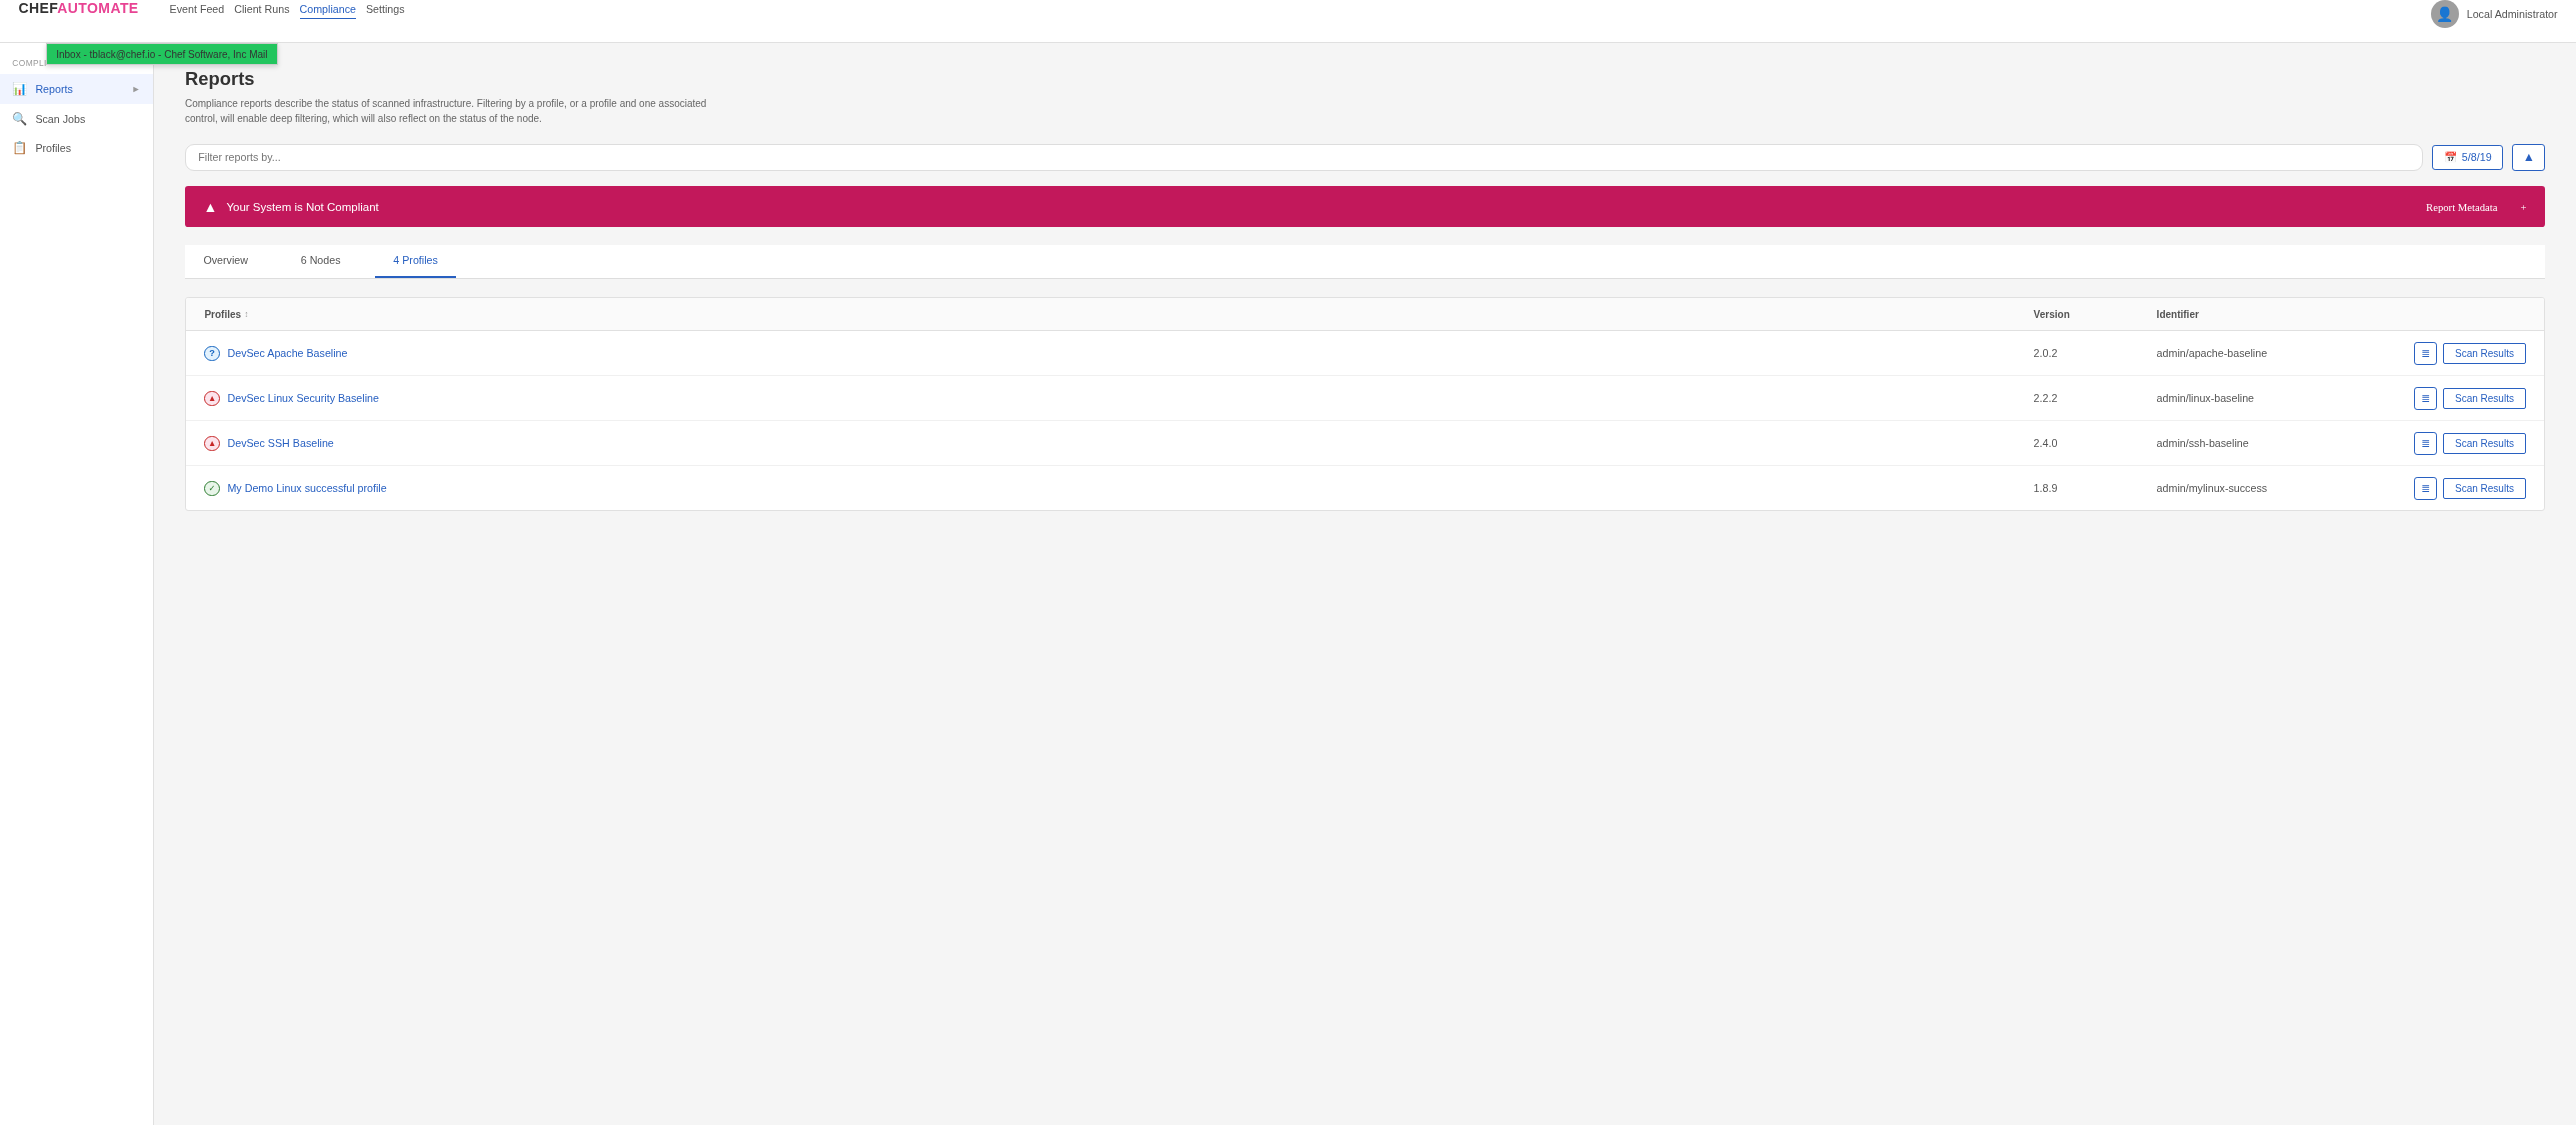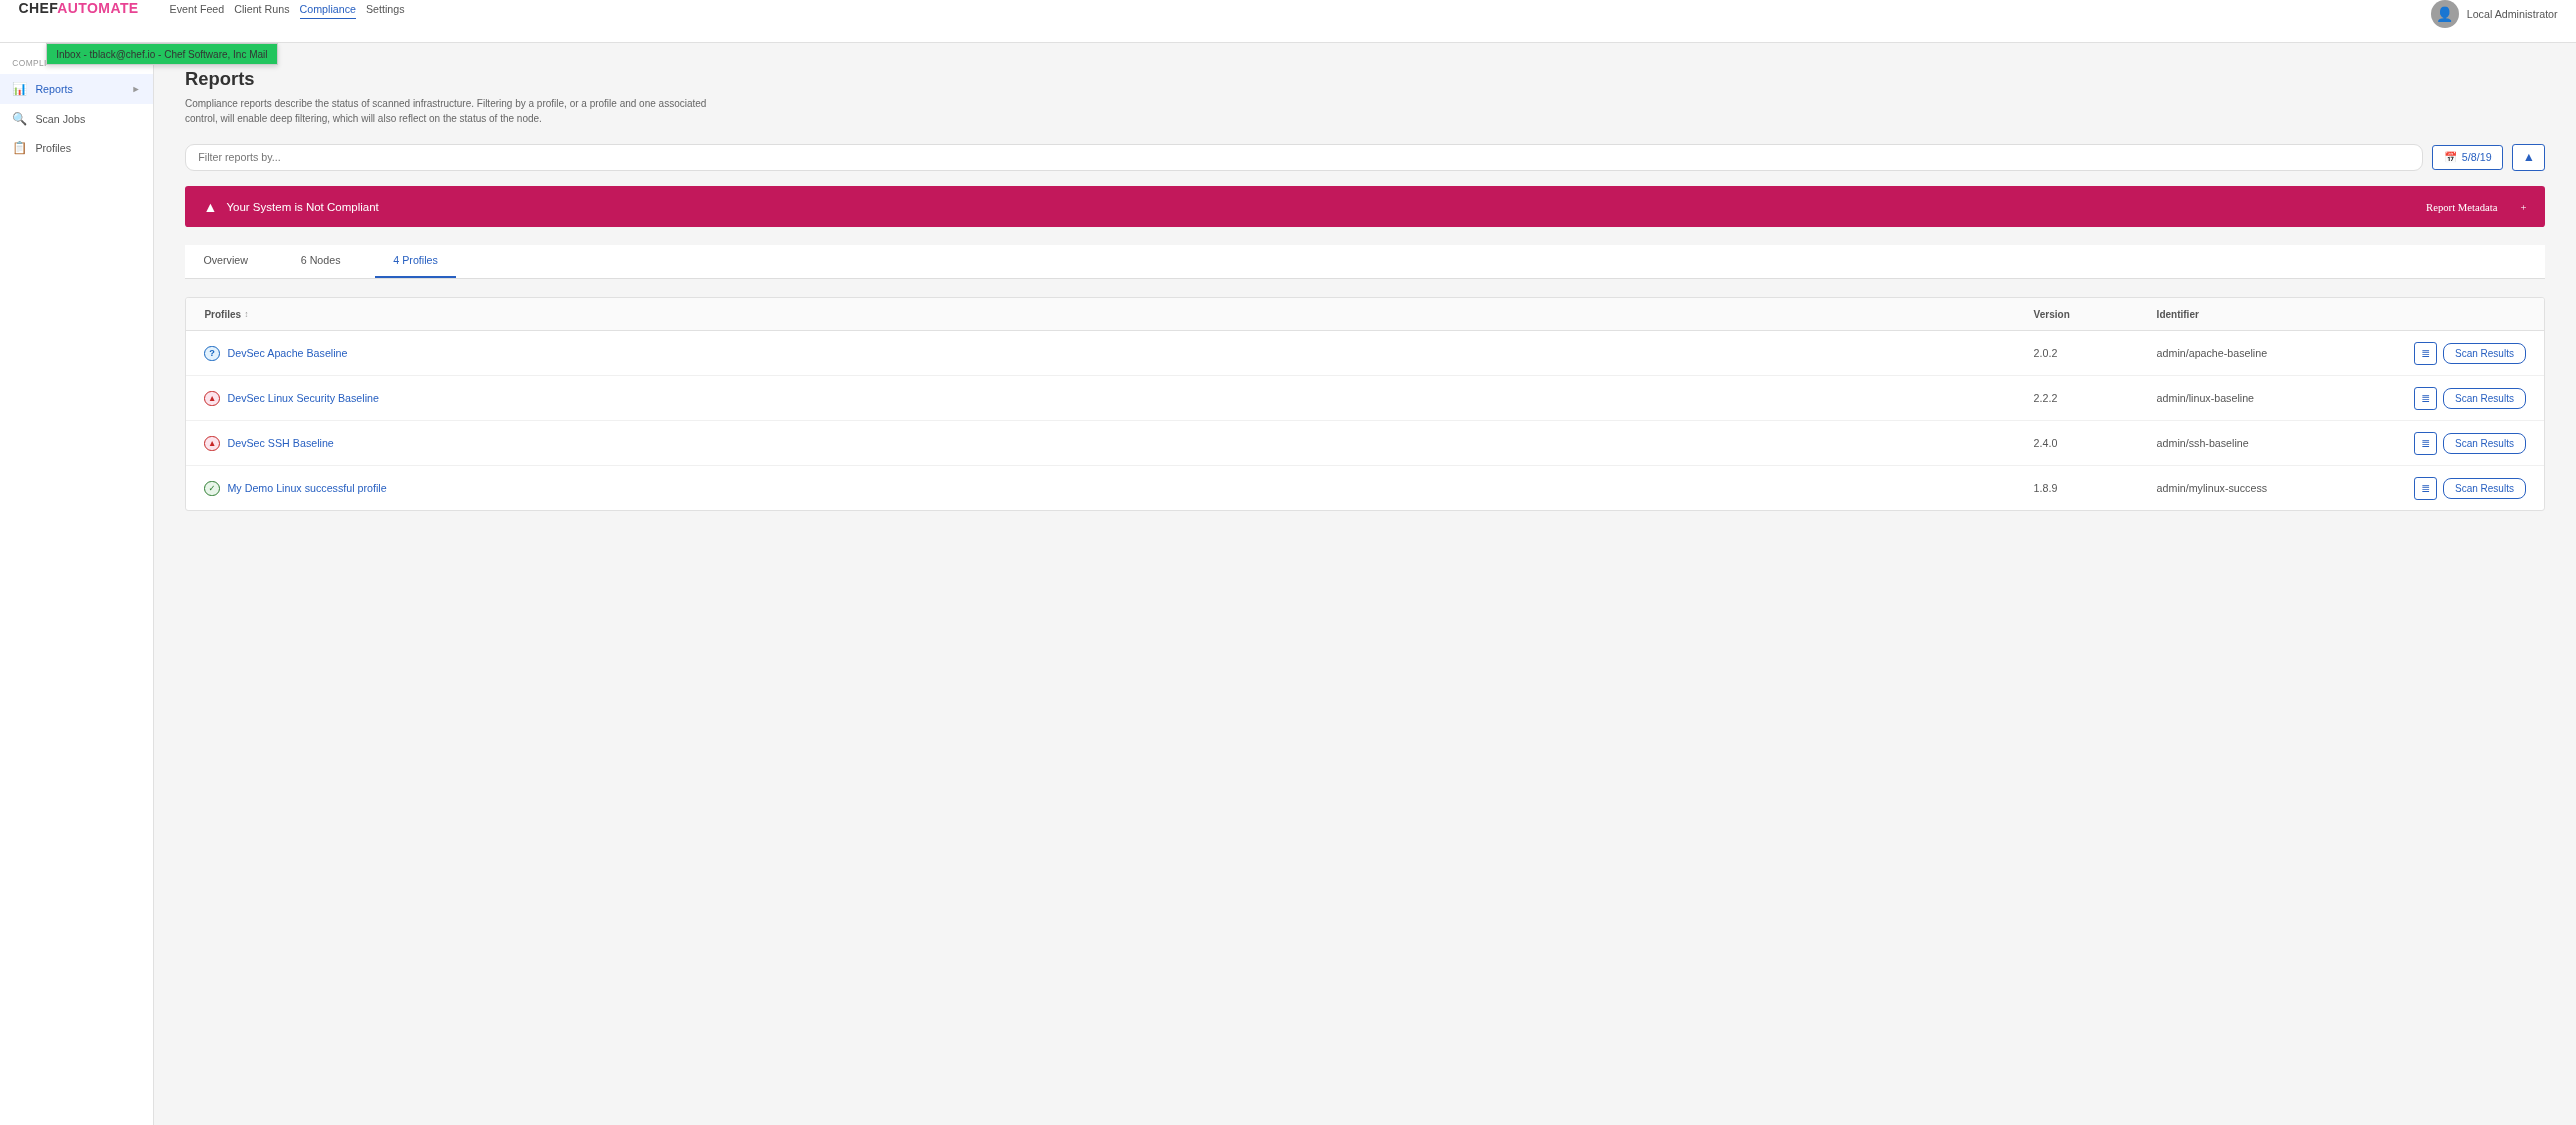--- a/index.html
+++ b/index.html
@@ -237,21 +237,21 @@
     .profile-link { color: #2860c1; text-decoration: none; font-size: 10.7px; }
 
     .cell-text { font-size: 10.7px; color: #555; }
     .cell-actions { display: flex; align-items: center; gap: 6.1px; justify-content: flex-end; }
 
     .scan-results-btn {
       background: #fff;
       border: 0.8px solid #2860c1;
       color: #2860c1;
       padding: 3.8px 10.7px;
-      border-radius: 8px;
+      border-radius: 2px;
       cursor: pointer;
       font-size: 10px;
       white-space: nowrap;
     }
     .filter-icon-btn {
       background: #fff;
       border: 0.8px solid #2860c1;
       color: #2860c1;
       padding: 3.8px 6.1px;
       border-radius: 3.1px;

